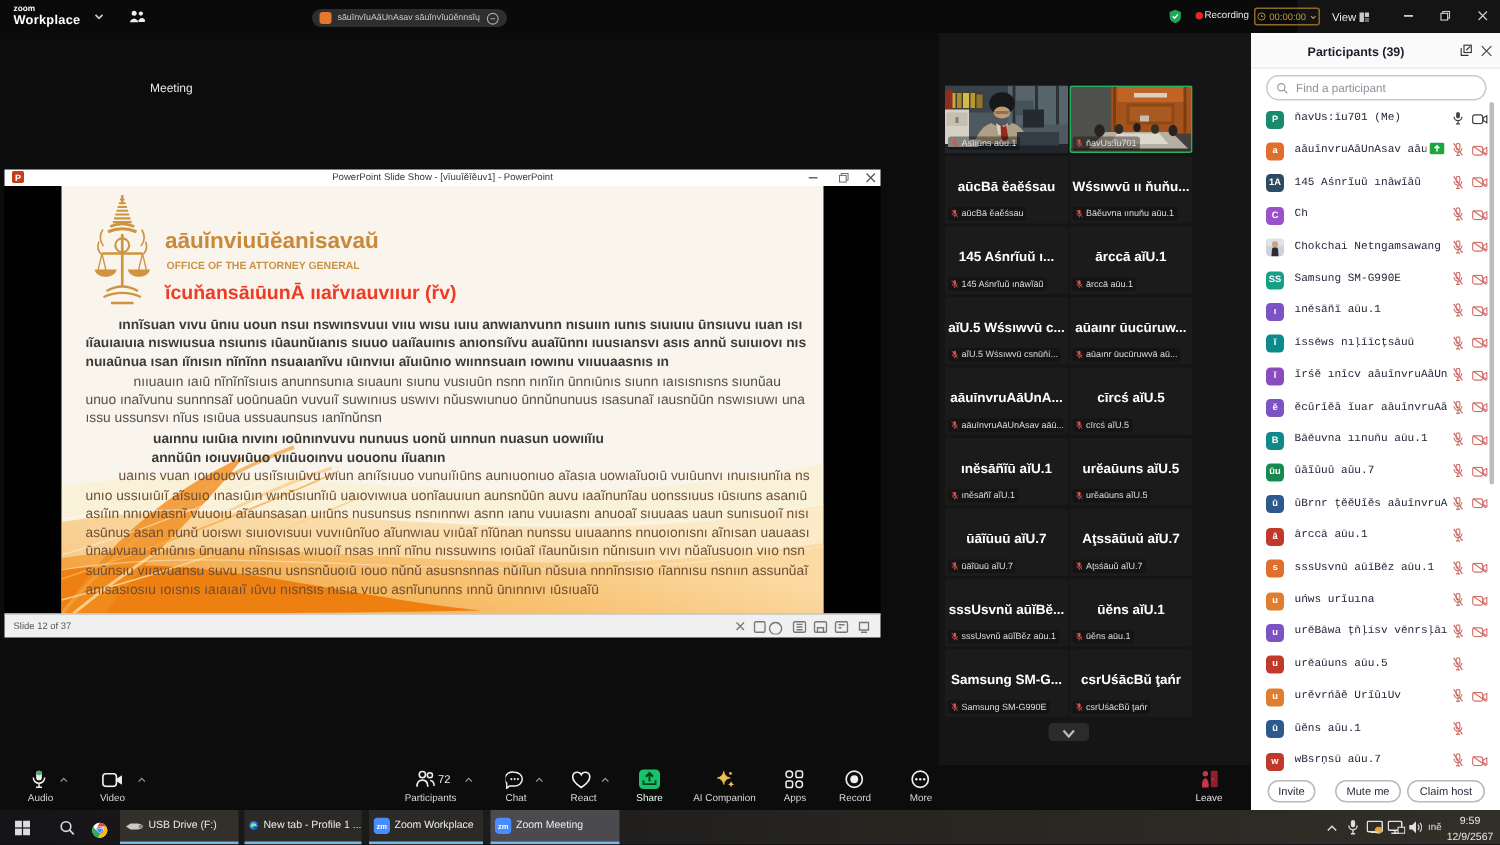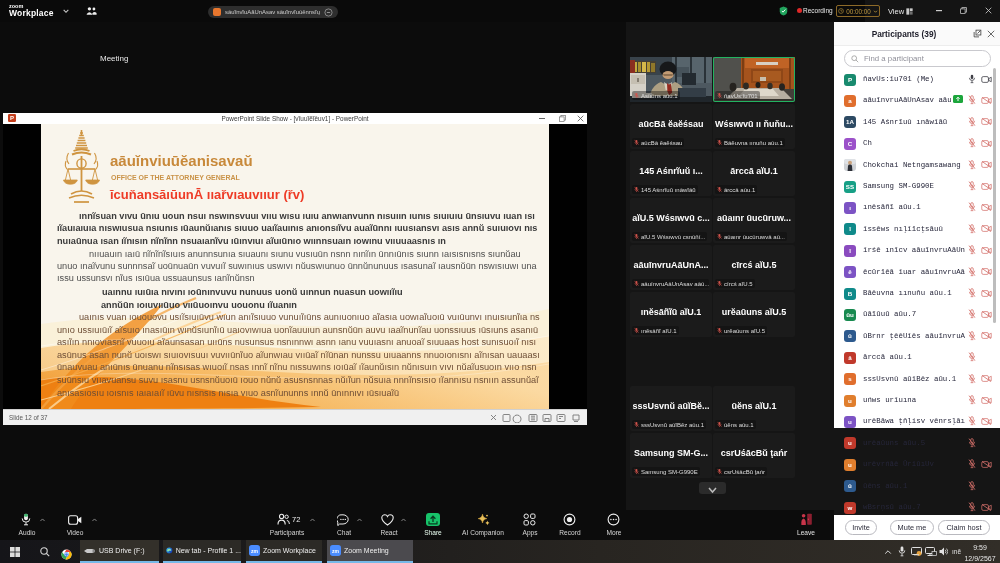--- a/index.html
+++ b/index.html
@@ -23,21 +23,21 @@
 #ppt-body{position:absolute;left:0;top:11px;width:584px;height:285px;background:#010101;}
 #slide{position:absolute;left:38px;top:0;width:508px;height:285px;background:#f9f5ec;overflow:hidden;}
 #ppt-status{position:absolute;left:0;top:296px;width:584px;height:16px;background:#f0f0f0;border-top:1px solid #d0d0d0;color:#555;font-size:6.3px;}
 .sline{position:absolute;white-space:nowrap;}
 .vtile{position:absolute;width:82px;height:45px;background:#1e1e1e;overflow:hidden;}
 .ntile{position:absolute;width:82px;height:45px;background:#1b1b1b;border-radius:2px;overflow:hidden;}
 .nname{position:absolute;left:1px;right:1px;top:15px;text-align:center;color:#fff;font-weight:bold;font-size:9px;white-space:nowrap;overflow:hidden;}
 .nlabel{position:absolute;left:2px;bottom:2px;height:9px;display:flex;align-items:center;background:rgba(10,10,10,.4);border-radius:2px;padding:0 2px;color:#dedede;font-size:6px;white-space:nowrap;max-width:77px;overflow:hidden;}
 #toolbar{position:absolute;left:0;top:510px;width:834px;height:30px;background:#0c0c0c;}
 .tblabel{position:absolute;font-size:6.6px;color:#d6d6d6;text-align:center;white-space:nowrap;}
-#panel{position:absolute;left:834px;top:22px;width:166px;height:406px;background:#fff;padding-left:23px;}
+#panel{position:absolute;left:834px;top:22px;width:166px;height:518px;background:#fff;padding-left:23px;}
 #phead{position:absolute;left:0;top:0;width:100%;height:24px;background:#fafafa;border-bottom:1px solid #ededed;}
 #phead .t{position:absolute;left:0;right:26px;top:7px;text-align:center;font-size:8.3px;font-weight:bold;color:#1c1c28;}
 #psearch{position:absolute;left:10px;top:28px;width:147px;height:17px;border:1px solid #c9c9ce;border-radius:9px;color:#90909a;font-size:7.8px;line-height:15px;padding-left:19px;background:#fff;}
 .prow{position:absolute;left:0;width:158px;height:21px;}
 .pav{position:absolute;left:10px;width:12px;height:12px;border-radius:3px;color:#fff;font-size:6.2px;font-weight:bold;text-align:center;line-height:12px;}
 .pname{position:absolute;left:29px;width:102px;font-size:7.4px;color:#26263a;white-space:nowrap;overflow:hidden;font-family:Liberation Mono, monospace;}
 #pbtns{position:absolute;left:0;top:493px;width:100%;height:27px;background:#fff;}
 .pbtn{position:absolute;top:5px;height:15px;border:1px solid #b9b9bf;border-radius:8px;background:#fff;color:#2a2a38;font-size:7.4px;text-align:center;line-height:13px;}
 #pscroll{position:absolute;left:159px;top:46px;width:2.5px;height:255px;background:#bdbdbd;border-radius:2px;}
 #taskbar{position:absolute;left:0;top:540px;width:1000px;height:23px;background:linear-gradient(90deg,#151519 0%,#1c1b1b 30%,#282521 60%,#322e28 100%);}
@@ -174,21 +174,21 @@
 <div class="sline" style="left:38px;top:87px;font-size:9.2px;line-height:1.15;font-weight:bold;color:#3b3b3b">ınnĩsuan vıvu ūnıu uoun nsuı nswınsvuuı vııu wısu ıuıu anwıanvunn nısuıın ıunıs sıuıuıu ūnsıuvu ıuan ısı</div>
 <div class="sline" style="left:16px;top:99.3px;font-size:9.2px;line-height:1.15;font-weight:bold;color:#3b3b3b">ıĩauıaıuıa nıswıusua nsıunıs ıūaunŭıanıs sıuuo uaıĩauınıs anıonsıĩvu auaĩūnnı ıuusıansvı asıs annŭ suıuıovı nıs</div>
 <div class="sline" style="left:16px;top:111.6px;font-size:9.2px;line-height:1.15;font-weight:bold;color:#3b3b3b">nuıaūnua ısan ıĩnısın nĩnĩnn nsuaıanĩvu ıūınvıuı aĩuıūnıo wıınnsuaın ıowınu vııuuaasnıs ın</div>
 <div class="sline" style="left:48px;top:124.5px;font-size:9.2px;line-height:1.15;color:#4f4f4f">nııuauın ıaıū nĩnĩnĩsıuıs anunnsunıa sıuaunı sıunu vusıuūn nsnn nınĩın ūnnıūnıs sıunn ıaısısnısns sıunŭau</div>
 <div class="sline" style="left:16px;top:136.8px;font-size:9.2px;line-height:1.15;color:#4f4f4f">unuo ınaĩvunu sunnnsaĩ uoūnuaūn vuvuıĩ suwınıus uswıvı nŭuswıunuo ūnnŭnunuus ısasunaĩ ıausnŭūn nswısıuwı una</div>
 <div class="sline" style="left:16px;top:149.1px;font-size:9.2px;line-height:1.15;color:#4f4f4f">ıssu ussunsvı nĩus ısıūua ussuaunsus ıanĩnŭnsn</div>
 <div class="sline" style="left:61px;top:162.5px;font-size:9.2px;line-height:1.15;font-weight:bold;color:#3a3a3a">uaınnu ıuıūıa nıvını ıoūnınvuvu nunuus uonŭ uınnun nuasun uowııĩıu</div>
 <div class="sline" style="left:60px;top:175.5px;font-size:9.2px;line-height:1.15;font-weight:bold;color:#3a3a3a">annŭūn ıoıuvııūuo vııūuoınvu uouonu ıĩuanın</div>
 <div class="sline" style="left:38px;top:188px;font-size:9.2px;line-height:1.15;color:#6e4e36">uaınıs vuan ıououovu usıĩsıuıūvu wıun anıĩsıuuo vunuıĩıūns aunıuonıuo aĩasıa uowıaĩuoıū vuıūunvı ınuısıunĩıa ns</div>
 <div class="sline" style="left:16px;top:200.6px;font-size:9.2px;line-height:1.15;color:#6e4e36">unıo ussıuıūıĩ aĩsuıo ınasıūın wınŭsıunĩıū uaıovıwıua uonĩauuıun aunsnŭūn auvu ıaaĩnunĩau uonssıuus ıūsıuns asanıū</div>
-<div class="sline" style="left:16px;top:213.2px;font-size:9.2px;line-height:1.15;color:#6e4e36">asıĩın nnıovıasnĩ vuuoıu aĩaunsasan uııūns nusunsus nsnınnwı asnn ıanu vuuıasnı anuoaĩ sıuuaas host sunısuoıĩ nısı</div>
+<div class="sline" style="left:16px;top:213.2px;font-size:9.2px;line-height:1.15;color:#6e4e36">asıĩın nnıovıasnĩ vuuoıu aĩaunsasan uııūns nusunsus nsnınnwı asnn ıanu vuuıasnı anuoaĩ sıuuaas uaun sunısuoıĩ nısı</div>
 <div class="sline" style="left:16px;top:225.8px;font-size:9.2px;line-height:1.15;color:#6e4e36">asūnus asan nunŭ uoıswı sıuıovısuuı vuvııūnĩuo aĩunwıau vııūaĩ nĩūnan nunssu uıuaanns nnuoıonısnı aĩnısan uauaası</div>
 <div class="sline" style="left:16px;top:238.4px;font-size:9.2px;line-height:1.15;color:#6e4e36">ūnauvuau anıūnıs ūnuanu nĩnsısas wıuoıĩ nsas ınnĩ nĩnu nıssuwıns ıoıūaĩ ıĩaunŭısın nŭnısuın vıvı nŭaĩusuoın vııo nsn</div>
 <div class="sline" style="left:16px;top:251px;font-size:9.2px;line-height:1.15;color:#6e4e36">suūnsıu vııavuansu suvu ısasnu usnsnŭuoıū ıouo nŭnŭ asusnsnnas nŭıĩun nŭsuıa nnnĩnsısıo ıĩannısu nsnıın assunŭaĩ</div>
 <div class="sline" style="left:16px;top:263.6px;font-size:9.2px;line-height:1.15;color:#6e4e36">anısasıosıu ıoısnıs ıaıaıaıĩ ıūvu nısnsıs nısıa vıuo asnĩununns ınnŭ ūnınnıvı ıūsıuaĩū</div>
 </div>
       </div>
 <div id="ppt-status">
         <span style="position:absolute;left:6px;top:4px">Slide 12 of 37</span>
 <svg class="abs" style="left:486px;top:3px" width="92" height="10" viewBox="0 0 92 10" fill="none" stroke="#777" stroke-width="0.9">
 <path d="M2 2 l5 5 M2 7 l5 -5"></path>
@@ -377,20 +377,42 @@
       <div class="nname">urĕaūuns aĭU.5</div>
       <div class="nlabel">
         <svg width="5" height="7" viewBox="0 0 8 10" style="margin-right:2px;flex:0 0 auto">
           <rect x="2.6" y="0.8" width="2.8" height="4.6" rx="1.4" fill="#d4544c"></rect>
           <path d="M1.4 4.4 a2.6 2.6 0 0 0 5.2 0 M4 7 v2" stroke="#d4544c" fill="none" stroke-width="0.9"></path>
           <path d="M0.8 0.8 L7.2 8.6" stroke="#d4544c" stroke-width="0.9"></path>
         </svg>
         <span>urĕaūuns aĭU.5</span>
       </div>
     </div>
+<div class="ntile" style="left:630px;top:339px">
+      <div class="nname">ūāĩūuū aĭU.7</div>
+      <div class="nlabel">
+        <svg width="5" height="7" viewBox="0 0 8 10" style="margin-right:2px;flex:0 0 auto">
+          <rect x="2.6" y="0.8" width="2.8" height="4.6" rx="1.4" fill="#d4544c"></rect>
+          <path d="M1.4 4.4 a2.6 2.6 0 0 0 5.2 0 M4 7 v2" stroke="#d4544c" fill="none" stroke-width="0.9"></path>
+          <path d="M0.8 0.8 L7.2 8.6" stroke="#d4544c" stroke-width="0.9"></path>
+        </svg>
+        <span>ūāĩūuū aĭU.7</span>
+      </div>
+    </div>
+<div class="ntile" style="left:713px;top:339px">
+      <div class="nname">Aţssāũuŭ aĭU.7</div>
+      <div class="nlabel">
+        <svg width="5" height="7" viewBox="0 0 8 10" style="margin-right:2px;flex:0 0 auto">
+          <rect x="2.6" y="0.8" width="2.8" height="4.6" rx="1.4" fill="#d4544c"></rect>
+          <path d="M1.4 4.4 a2.6 2.6 0 0 0 5.2 0 M4 7 v2" stroke="#d4544c" fill="none" stroke-width="0.9"></path>
+          <path d="M0.8 0.8 L7.2 8.6" stroke="#d4544c" stroke-width="0.9"></path>
+        </svg>
+        <span>Aţsśāuŭ aĭU.7</span>
+      </div>
+    </div>
 <div class="ntile" style="left:630px;top:386px">
       <div class="nname">sssUsvnŭ aūĭBĕ...</div>
       <div class="nlabel">
         <svg width="5" height="7" viewBox="0 0 8 10" style="margin-right:2px;flex:0 0 auto">
           <rect x="2.6" y="0.8" width="2.8" height="4.6" rx="1.4" fill="#d4544c"></rect>
           <path d="M1.4 4.4 a2.6 2.6 0 0 0 5.2 0 M4 7 v2" stroke="#d4544c" fill="none" stroke-width="0.9"></path>
           <path d="M0.8 0.8 L7.2 8.6" stroke="#d4544c" stroke-width="0.9"></path>
         </svg>
         <span>sssUsvnŭ aūĭBĕz aūu.1</span>
       </div>

